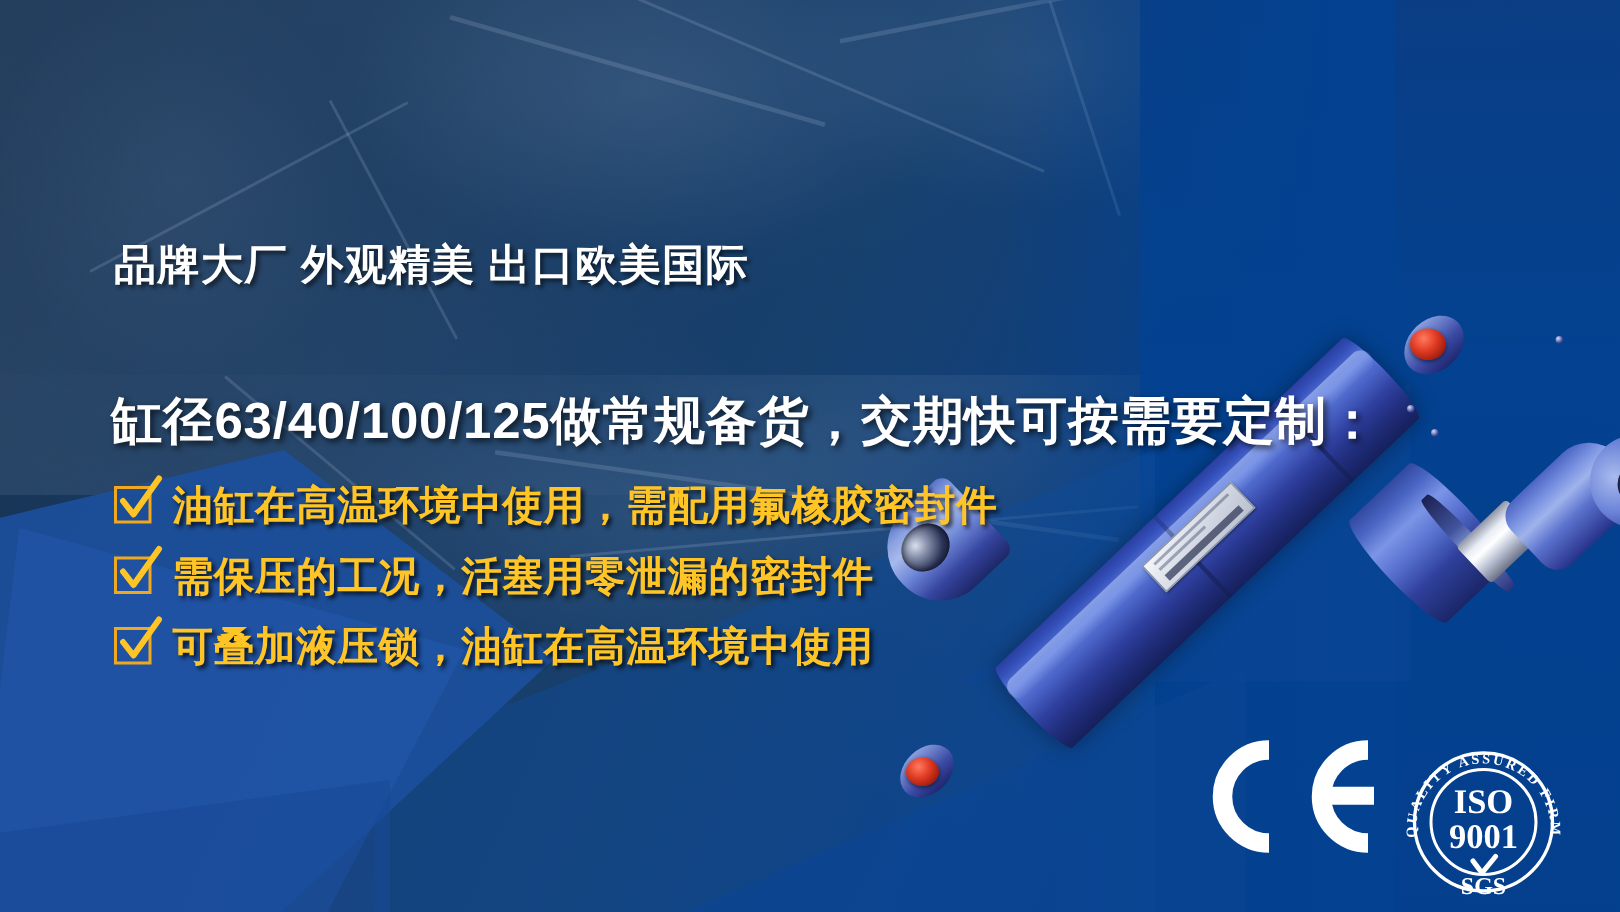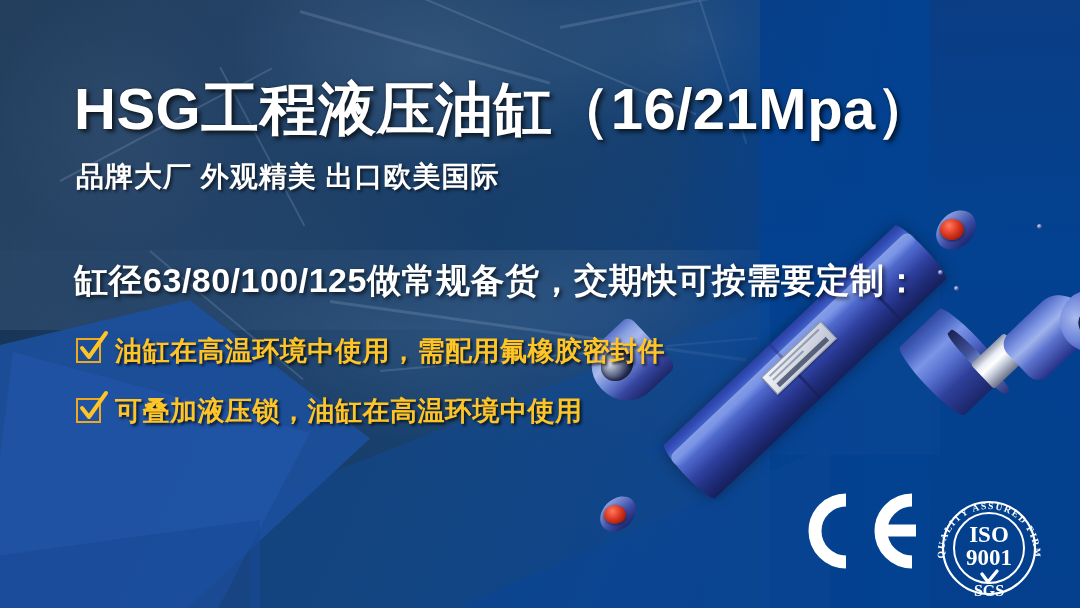--- a/index.html
+++ b/index.html
@@ -79,21 +79,21 @@
     text-align:right;
   }
   .lead{
     position:absolute;left:74px;top:258px;
     font-size:34px;font-weight:bold;color:#ffffff;white-space:nowrap;
     letter-spacing:.5px;
     text-shadow:2px 2px 4px rgba(0,0,0,.7);
   }
 
   .bullets{position:absolute;left:76px;top:314px;}
-  .bullet{display:flex;align-items:center;height:46px;margin-bottom:1px;margin-top:14px;}
+  .bullet{display:flex;align-items:center;height:46px;margin-bottom:1px;}
   .chk{position:relative;width:27px;height:27px;flex:0 0 27px;margin-right:12px;}
   .chk .box{position:absolute;left:0;top:0;width:25px;height:25px;
     border:2.5px solid #f0a81e;box-sizing:border-box;}
   .chk svg{position:absolute;left:2px;top:-6px;width:30px;height:32px;overflow:visible;}
   .bullet-text{
     font-size:27px;font-weight:bold;color:#ffc425;white-space:nowrap;letter-spacing:.5px;
     text-shadow:2px 2px 3px rgba(0,0,0,.75);
   }
 
   
@@ -269,38 +269,46 @@
       </div>
 
       <div class="screw" style="left:398px;top:120px;"></div>
       <div class="screw" style="left:414px;top:136px;"></div>
       <div class="screw" style="left:497px;top:74px;"></div>
     </div>
   </div>
 
   <div class="content">
 
-    <div class="title">HSG工程液压油缸（16/21Mpa）</div>
 
     <div class="subtitle">品牌大厂  外观精美  出口欧美国际</div>
 
-    <div class="lead">缸径63/80/100/125做常规备货，交期快可按需要定制：</div>
+    <div class="lead">缸径63/40/100/125做常规备货，交期快可按需要定制：</div>
 
     <div class="bullets">
 
       <div class="bullet">
         <span class="chk">
           <span class="box"></span>
           <svg viewBox="0 0 30 32" aria-hidden="true">
             <path d="M4 16 L11 25 L28 1" fill="none" stroke="#ffc425" stroke-width="4" stroke-linecap="round" stroke-linejoin="round"></path>
           </svg>
         </span>
         <span class="bullet-text">油缸在高温环境中使用，需配用氟橡胶密封件</span>
       </div>
 
+      <div class="bullet">
+        <span class="chk">
+          <span class="box"></span>
+          <svg viewBox="0 0 30 32" aria-hidden="true">
+            <path d="M4 16 L11 25 L28 1" fill="none" stroke="#ffc425" stroke-width="4" stroke-linecap="round" stroke-linejoin="round"></path>
+          </svg>
+        </span>
+        <span class="bullet-text">需保压的工况，活塞用零泄漏的密封件</span>
+      </div>
 
 
       <div class="bullet">
         <span class="chk">
           <span class="box"></span>
           <svg viewBox="0 0 30 32" aria-hidden="true">
             <path d="M4 16 L11 25 L28 1" fill="none" stroke="#ffc425" stroke-width="4" stroke-linecap="round" stroke-linejoin="round"></path>
           </svg>
         </span>
         <span class="bullet-text">可叠加液压锁，油缸在高温环境中使用</span>

